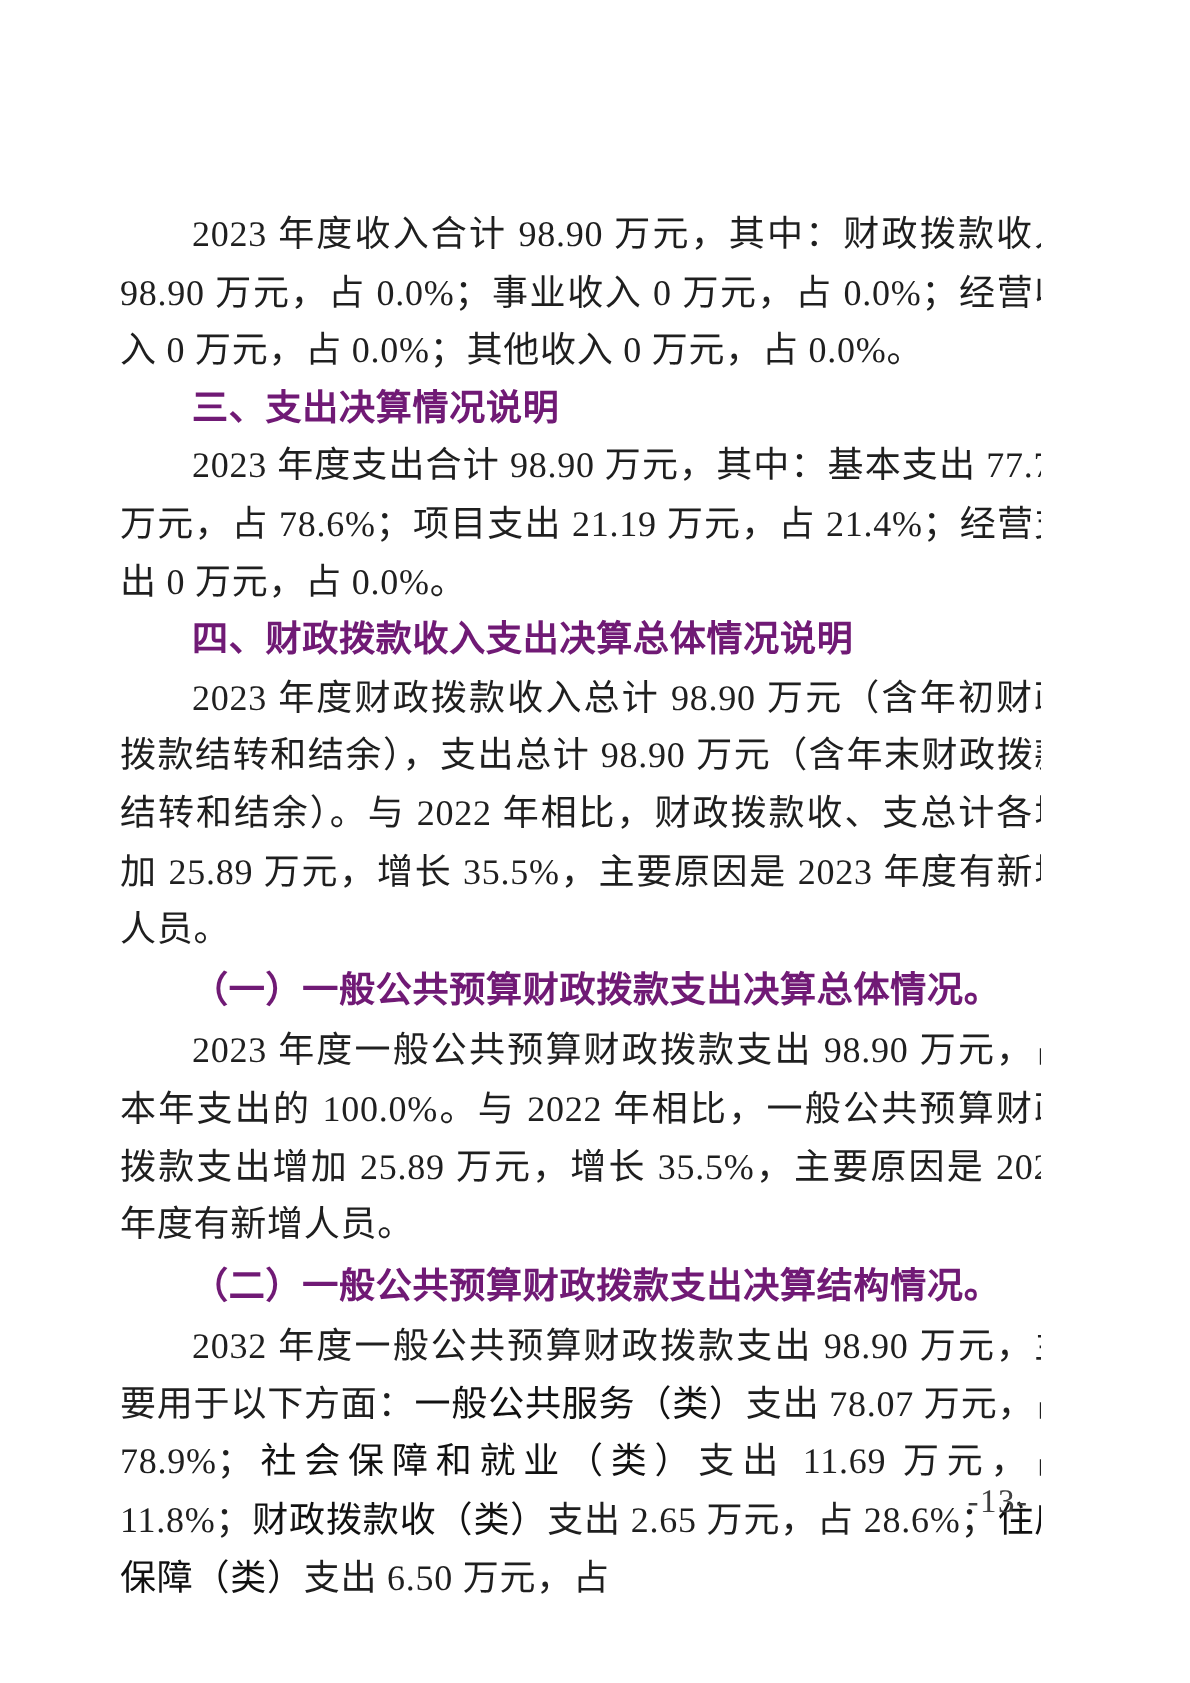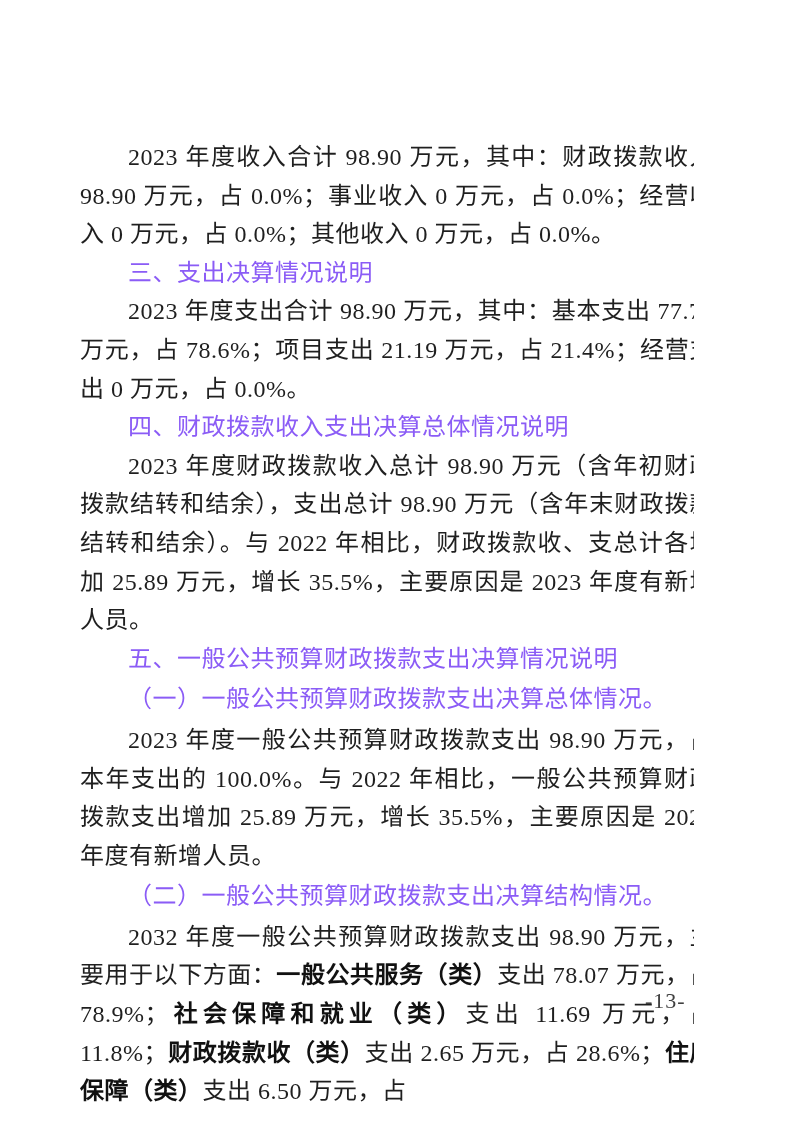--- a/index.html
+++ b/index.html
@@ -30,31 +30,31 @@
     margin: 0;
     padding: 0;
     text-indent: 2em;
   }
   .hd {
     margin: 0;
     padding: 0;
     font-size: 24px;
     line-height: 38.6px;
     text-indent: 2em;
-    font-weight: 400;
-    color: #8b5cf6;
+    font-weight: 700;
+    color: #701a75;
     font-family: "Liberation Sans", "DejaVu Sans", sans-serif;
     text-align: left;
   }
   .hd.sub {
     margin-top: 2px;
     margin-bottom: 2px;
   }
   .seg-bold {
-    font-weight: 700;
+    font-weight: 400;
     color: #111111;
     font-family: "Liberation Sans", "DejaVu Sans", sans-serif;
   }
   .page-number {
     position: absolute;
     top: 988px;
     left: 645px;
     font-size: 22px;
     line-height: 26px;
     letter-spacing: 1px;
@@ -72,21 +72,20 @@
     <p>2023 年度收入合计 98.90 万元，其中：财政拨款收入 98.90 万元，占 0.0%；事业收入 0 万元，占 0.0%；经营收入 0 万元，占 0.0%；其他收入 0 万元，占 0.0%。</p>
 
     <h2 class="hd">三、支出决算情况说明</h2>
 
     <p>2023 年度支出合计 98.90 万元，其中：基本支出 77.71 万元，占 78.6%；项目支出 21.19 万元，占 21.4%；经营支出 0 万元，占 0.0%。</p>
 
     <h2 class="hd">四、财政拨款收入支出决算总体情况说明</h2>
 
     <p>2023 年度财政拨款收入总计 98.90 万元（含年初财政拨款结转和结余），支出总计 98.90 万元（含年末财政拨款结转和结余）。与 2022 年相比，财政拨款收、支总计各增加 25.89 万元，增长 35.5%，主要原因是 2023 年度有新增人员。</p>
 
-    <h2 class="hd">五、一般公共预算财政拨款支出决算情况说明</h2>
 
     <h3 class="hd sub">（一）一般公共预算财政拨款支出决算总体情况。</h3>
 
     <p>2023 年度一般公共预算财政拨款支出 98.90 万元，占本年支出的 100.0%。与 2022 年相比，一般公共预算财政拨款支出增加 25.89 万元，增长 35.5%，主要原因是 2023 年度有新增人员。</p>
 
     <h3 class="hd sub">（二）一般公共预算财政拨款支出决算结构情况。</h3>
 
     <p>
       <span>2032 年度一般公共预算财政拨款支出 98.90 万元，主要用于以下方面：</span><span class="seg-bold">一般公共服务（类）</span><span>支出 78.07 万元，占 78.9%；</span><span class="seg-bold">社会保障和就业（类）</span><span>支出 11.69 万元，占 11.8%；</span><span class="seg-bold">财政拨款收（类）</span><span>支出 2.65 万元，占 28.6%；</span><span class="seg-bold">住房保障（类）</span><span>支出 6.50 万元，占</span>
     </p>

